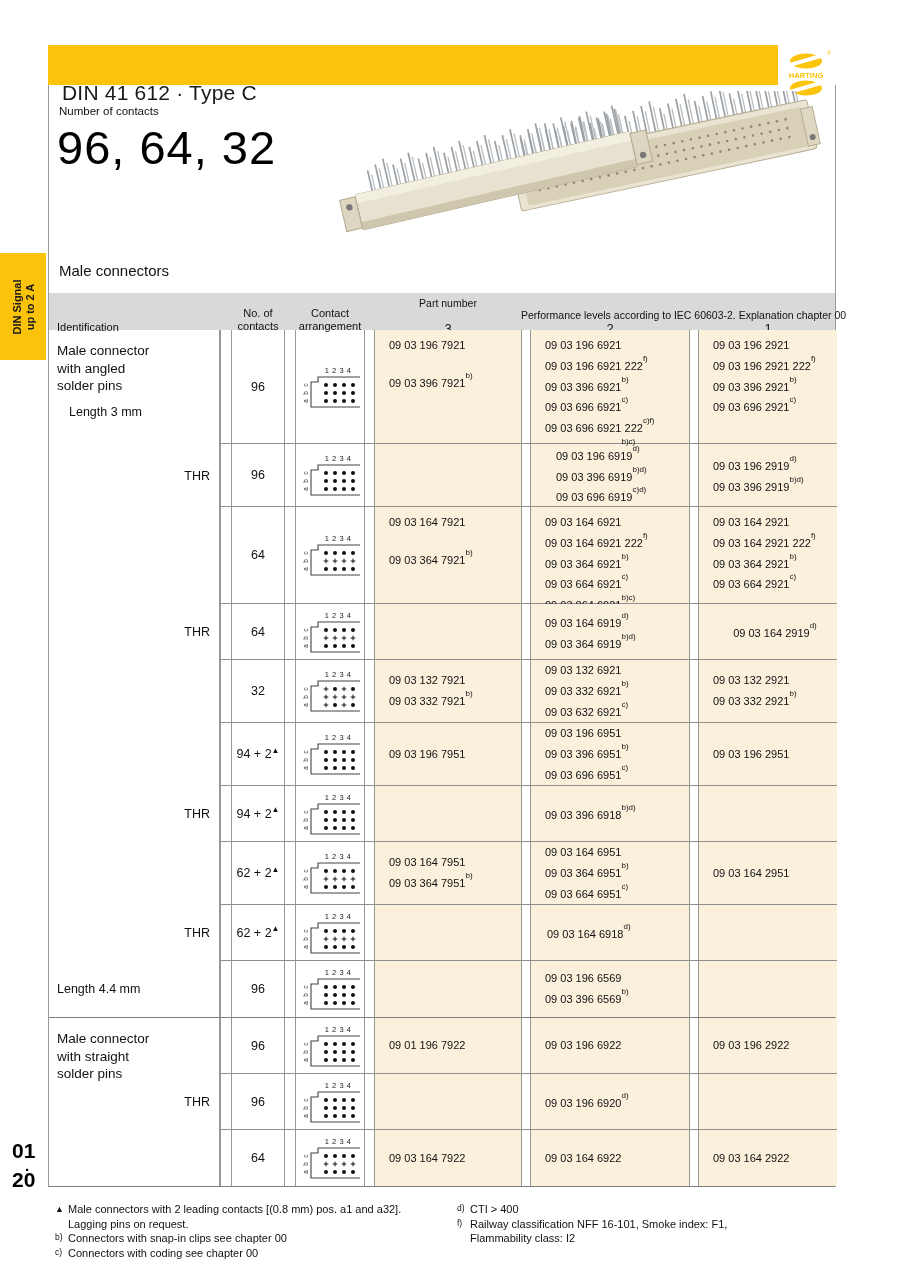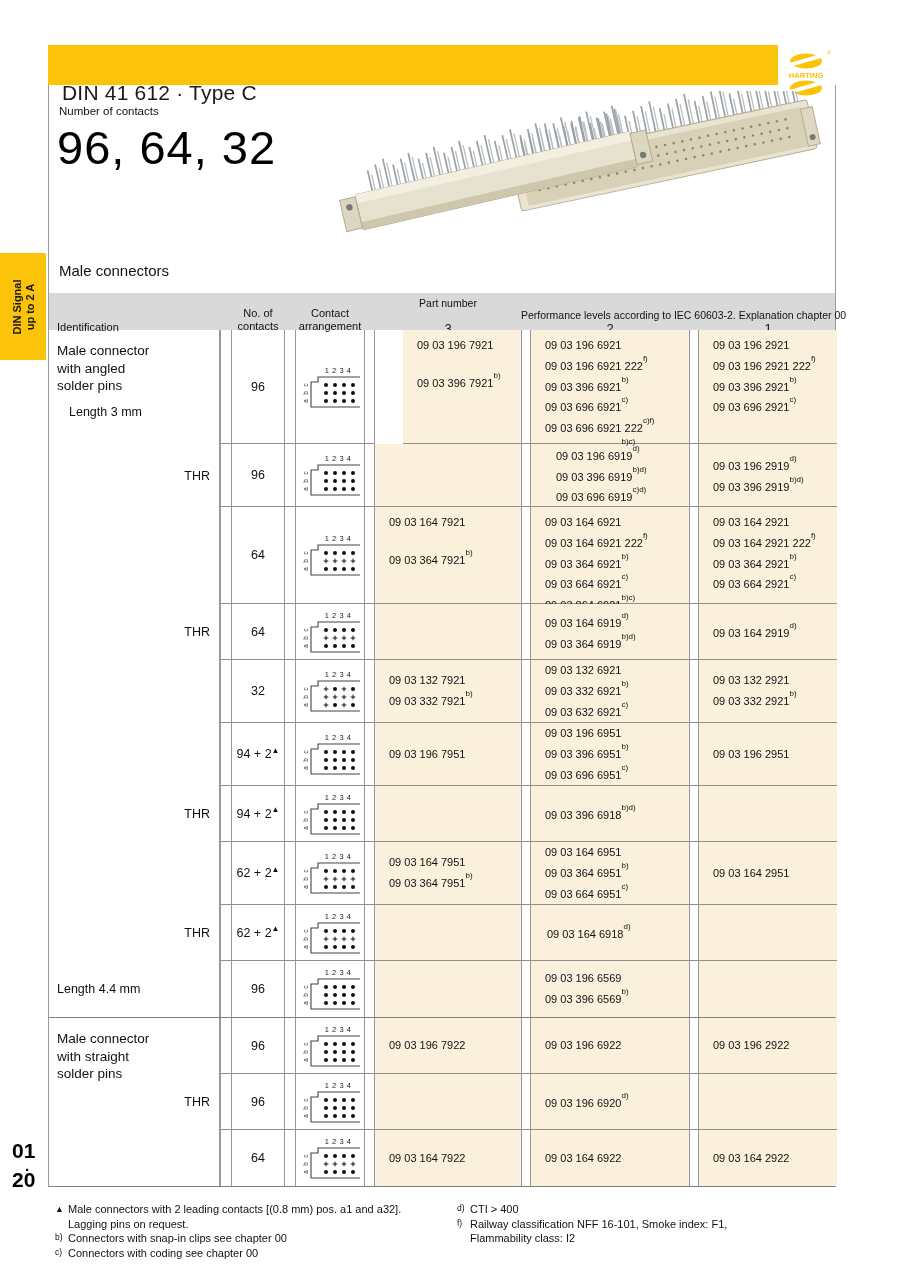--- a/index.html
+++ b/index.html
@@ -387,21 +387,21 @@
               <circle cx="38" cy="29" r="2" fill="#111"></circle>
               <circle cx="47" cy="29" r="2" fill="#111"></circle>
               <circle cx="56" cy="29" r="2" fill="#111"></circle>
               <text x="9" y="39" font-size="6.3" fill="#333" text-anchor="middle" transform="rotate(-90 9 37)" font-family="Liberation Sans, sans-serif">a</text>
               <circle cx="29" cy="37" r="2" fill="#111"></circle>
               <circle cx="38" cy="37" r="2" fill="#111"></circle>
               <circle cx="47" cy="37" r="2" fill="#111"></circle>
               <circle cx="56" cy="37" r="2" fill="#111"></circle>
             </svg>
           </div>
-          <div class="cell-part rb top" style="grid-area: 1 / 7; margin-left: 28px;">
+          <div class="cell-part rb top" style="grid-area: 1 / 7;">
             <div class="pl">09 03 196 7921</div>
             <div class="pl">&nbsp;</div>
             <div class="pl">09 03 396 7921<sup class="s">b)</sup></div>
           </div>
           <div class="cell-part rb top" style="grid-area: 1 / 9;">
             <div class="pl">09 03 196 6921</div>
             <div class="pl">09 03 196 6921 222<sup class="s">f)</sup></div>
             <div class="pl">09 03 396 6921<sup class="s">b)</sup></div>
             <div class="pl">09 03 696 6921<sup class="s">c)</sup></div>
             <div class="pl">09 03 696 6921 222<sup class="s">c)f)</sup></div>
@@ -522,21 +522,21 @@
               <circle cx="38" cy="37" r="2" fill="#111"></circle>
               <circle cx="47" cy="37" r="2" fill="#111"></circle>
               <circle cx="56" cy="37" r="2" fill="#111"></circle>
             </svg>
           </div>
           <div class="cell-part rb" style="grid-area: 4 / 7;"></div>
           <div class="cell-part rb" style="grid-area: 4 / 9;">
             <div class="pl">09 03 164 6919<sup class="s">d)</sup></div>
             <div class="pl">09 03 364 6919<sup class="s">b)d)</sup></div>
           </div>
-          <div class="cell-part rb" style="grid-area: 4 / 11;">
+          <div class="cell-part rb" style="grid-area: 4 / 11; align-items: center;">
             <div class="pl">09 03 164 2919<sup class="s">d)</sup></div>
           </div>
           <div class="sep rb" style="grid-area: 5 / 2;"></div>
           <div class="sep rb" style="grid-area: 5 / 4;"></div>
           <div class="sep rb" style="grid-area: 5 / 6;"></div>
           <div class="sep rb" style="grid-area: 5 / 8;"></div>
           <div class="sep rb" style="grid-area: 5 / 10;"></div>
           <div class="cell-contacts rb" style="grid-area: 5 / 3;">32</div>
           <div class="cell-arr rb" style="grid-area: 5 / 5;">
             <svg width="66" height="46" viewBox="0 0 66 46">
@@ -777,21 +777,21 @@
               <circle cx="47" cy="29" r="2" fill="#111"></circle>
               <circle cx="56" cy="29" r="2" fill="#111"></circle>
               <text x="9" y="39" font-size="6.3" fill="#333" text-anchor="middle" transform="rotate(-90 9 37)" font-family="Liberation Sans, sans-serif">a</text>
               <circle cx="29" cy="37" r="2" fill="#111"></circle>
               <circle cx="38" cy="37" r="2" fill="#111"></circle>
               <circle cx="47" cy="37" r="2" fill="#111"></circle>
               <circle cx="56" cy="37" r="2" fill="#111"></circle>
             </svg>
           </div>
           <div class="cell-part rb" style="grid-area: 1 / 7;">
-            <div class="pl">09 03 196 7922</div>
+            <div class="pl">09 01 196 7922</div>
           </div>
           <div class="cell-part rb" style="grid-area: 1 / 9;">
             <div class="pl">09 03 196 6922</div>
           </div>
           <div class="cell-part rb" style="grid-area: 1 / 11;">
             <div class="pl">09 03 196 2922</div>
           </div>
           <div class="id-side thr" style="grid-area: 2 / 1;">THR</div>
           <div class="sep rb" style="grid-area: 2 / 2;"></div>
           <div class="sep rb" style="grid-area: 2 / 4;"></div>

